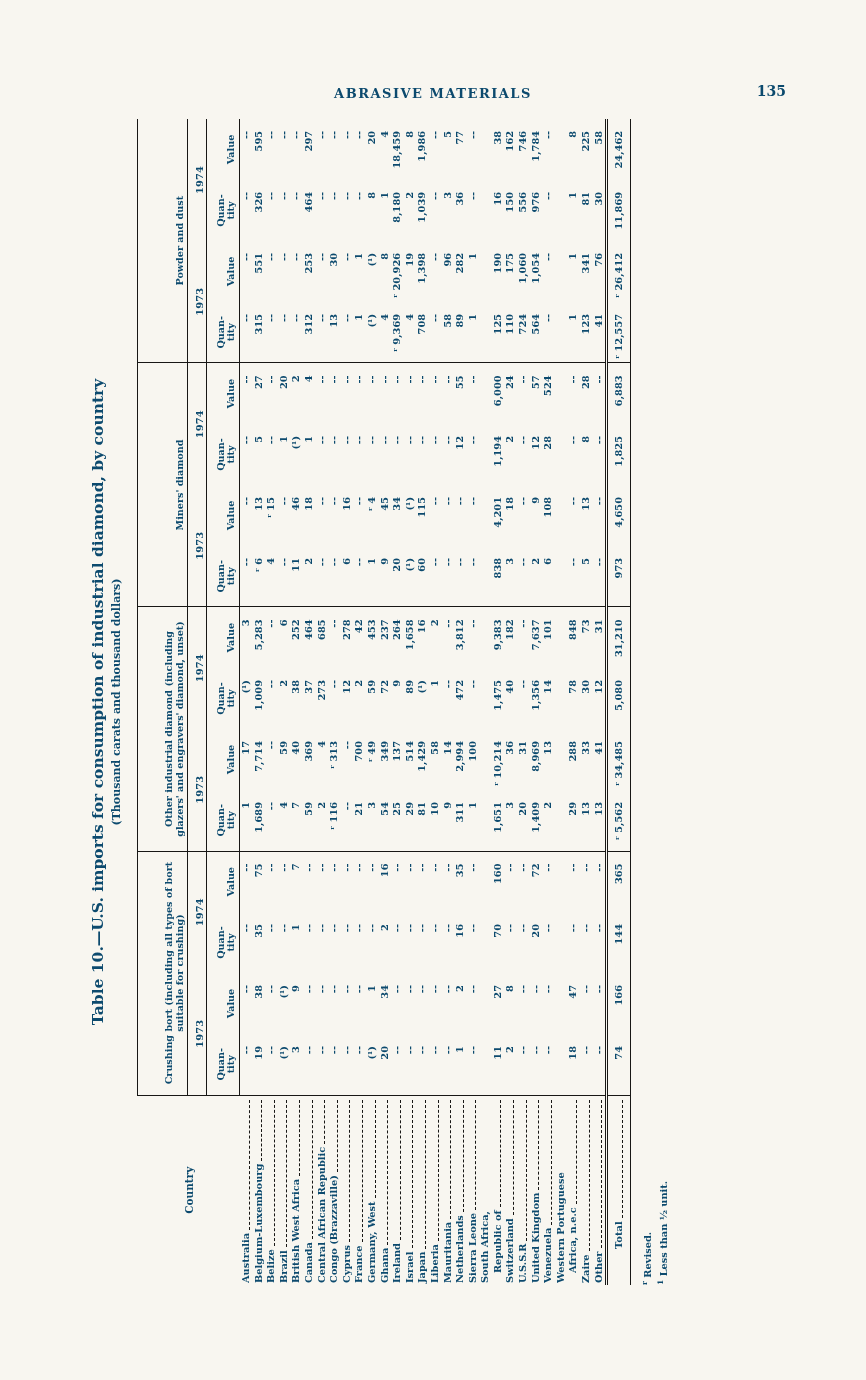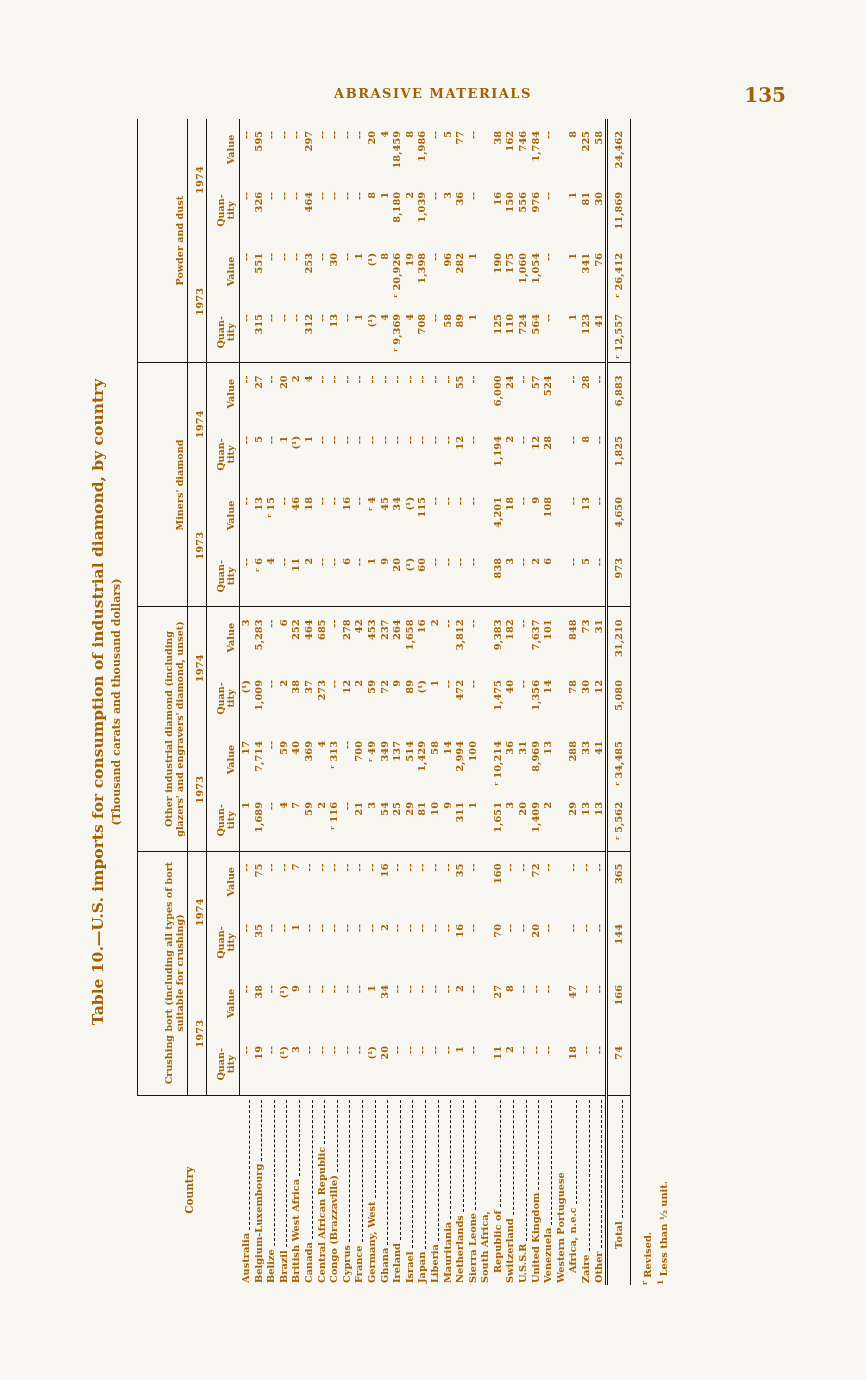--- a/index.html
+++ b/index.html
@@ -1,20 +1,20 @@
 <!DOCTYPE html>
 <html><head>
 <meta charset="utf-8">
 <style>
   html,body{margin:0;padding:0}
   .sheet{position:relative;width:866px;height:1380px;background:#f8f6f0;overflow:hidden;
-         font-family:"DejaVu Serif","Liberation Serif",serif;color:#a16207}
+         font-family:"DejaVu Serif","Liberation Serif",serif;color:#0c4a6e}
   .pagehead{position:absolute;top:86px;left:0;width:100%;height:20px}
   .ph-title{position:absolute;left:0;right:0;text-align:center;font-weight:bold;font-size:13px;letter-spacing:1.5px}
-  .ph-num{position:absolute;right:80px;top:-3px;font-weight:bold;font-size:20px}
+  .ph-num{position:absolute;right:80px;top:-3px;font-weight:bold;font-size:14px}
   
   .rot{position:absolute;left:88px;top:1288px;width:1172px;height:700px;
        transform:rotate(-90deg);transform-origin:0 0}
   .tbl-title{text-align:center;font-weight:bold;font-size:15.5px;margin:0 0 3px 0}
   .tbl-sub{text-align:center;font-weight:bold;font-size:11px;margin:0 0 14px 0}
   table{width:1166px;border-collapse:collapse;table-layout:fixed;margin:0 auto}
   col.cstub{width:190px} col.cnum{width:61px}
   th,td{padding:0;font-weight:bold;vertical-align:bottom}
   th.stub{border-right:1.2px solid #181715;text-align:center;font-size:10.5px;vertical-align:middle}
   th.ghead{border-top:1.6px solid #181715;border-bottom:1.2px solid #181715;

